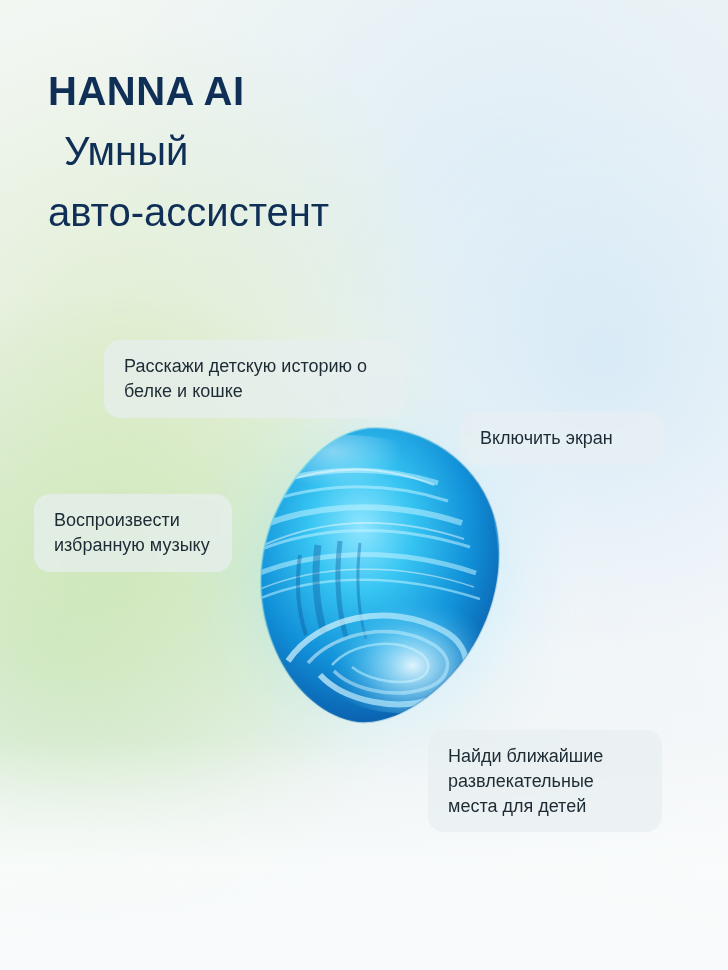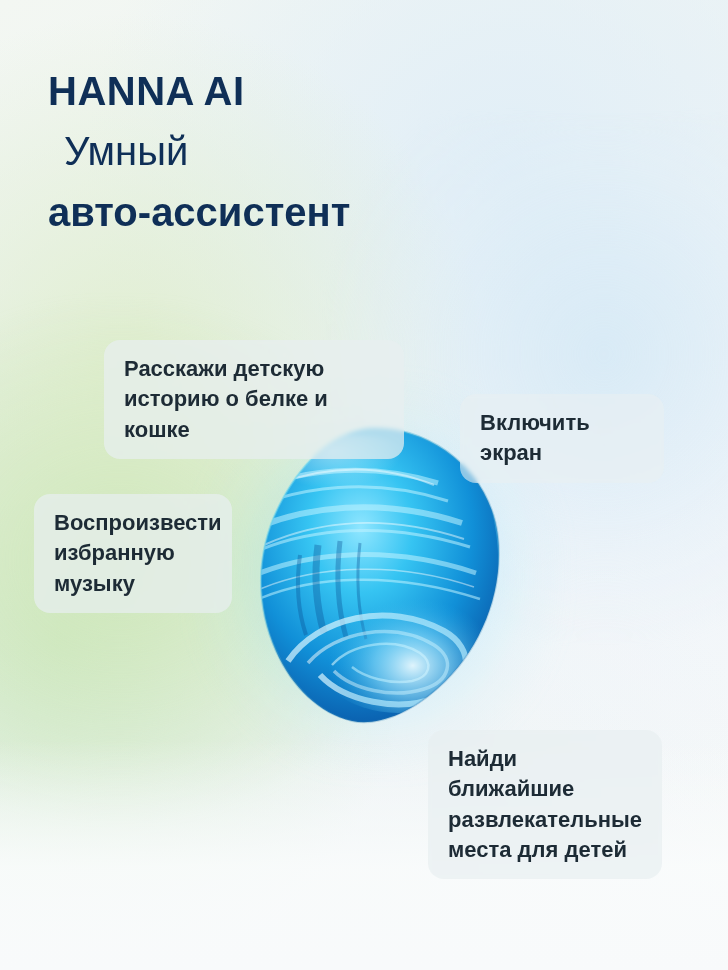--- a/index.html
+++ b/index.html
@@ -76,21 +76,21 @@
   }
   .title-sub1 {
     font-size: 40px;
     font-weight: normal;
     color: #0f2f57;
     line-height: 1.12;
     margin: 16px;
   }
   .title-sub2 {
     font-size: 40px;
-    font-weight: bold;
+    font-weight: normal;
     color: #0f2f57;
     line-height: 1.12;
     margin: 0;
   }
 
   
   .orb-wrap {
     position: absolute;
     left: 248px;
     top: 425px;
@@ -115,33 +115,32 @@
     width: 258px;
     height: 302px;
   }
 
   
   .chip {
     position: absolute;
     border-radius: 16px;
     background: rgba(232,238,240,0.72);
     color: #1d2b35;
-    font-size: 22px;
+    font-size: 18px;
     line-height: 1.38;
     padding: 14px 20px;
     box-sizing: border-box;
     z-index: 5;
     backdrop-filter: blur(2px);
-    font-weight: bold;
   }
   .chip.light { background: rgba(231,238,240,0.66); }
   .chip.lighter { background: rgba(233,239,241,0.58); }
 
   #chip-story   { left: 104px; top: 340px;  width: 300px; }
-  #chip-screen  { left: 460px; top: 394px;  width: 204px; }
+  #chip-screen  { left: 460px; top: 412px;  width: 204px; }
   #chip-music   { left: 34px;  top: 494px;  width: 198px; }
   #chip-remind  { left: 482px; top: 552px;  width: 216px; }
   #chip-climate { left: 62px;  top: 640px;  width: 224px; }
   #chip-route   { left: 126px; top: 758px;  width: 234px; }
   #chip-places  { left: 428px; top: 730px;  width: 234px; }
 </style>
 </head>
 <body>
 
 <div id="poster">

